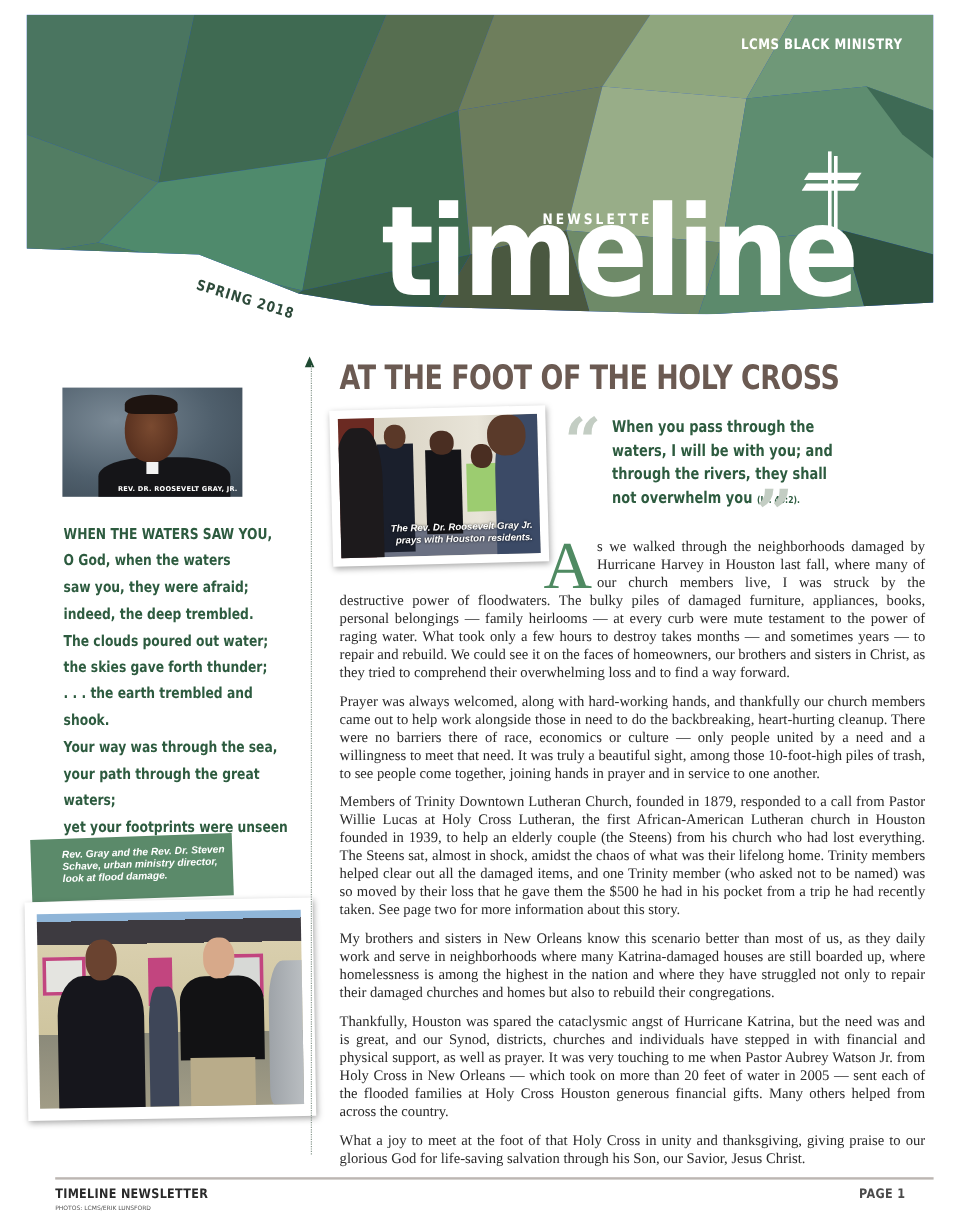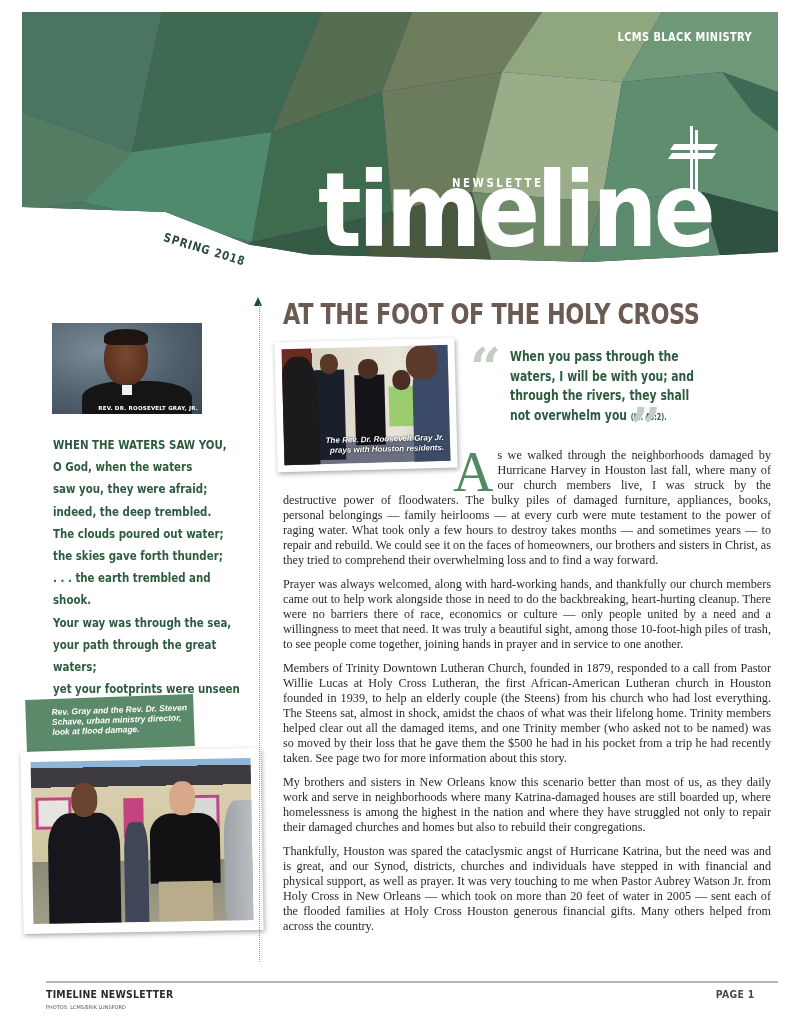--- a/index.html
+++ b/index.html
@@ -4,21 +4,21 @@
 <style>
   * { box-sizing: border-box; margin: 0; padding: 0; }
   html, body { width: 800px; height: 1023px; background: #ffffff; overflow: hidden; }
   body { position: relative; font-family: "Liberation Serif", serif; color: #2a2a2a; }
 
   
   .banner {
     position: absolute; left: 22px; top: 12px; width: 756px; height: 250px;
     overflow: hidden;
     clip-path: polygon(0 0, 100% 0, 100% 96%, 75% 100%, 38% 97%, 30% 93%, 19% 80%, 0 78%);
-    background: #4c1d95;
+    background: #1d4ed8;
   }
   .banner svg { position: absolute; left: 0; top: 0; width: 756px; height: 250px; }
   .brand {
     position: absolute; right: 26px; top: 18px;
     font-family: "DejaVu Sans", sans-serif; font-weight: bold; font-size: 12px;
     color: #ffffff; letter-spacing: 0.5px; transform: scaleX(0.82); transform-origin: right;
   }
   .newsletter-label {
     position: absolute; left: 452px; top: 176px;
     font-family: "DejaVu Sans", sans-serif; font-weight: bold; font-size: 12px;
@@ -308,18 +308,19 @@
 <div class="body-text">
   <p class="first-para">
     <span class="spacer-left"></span>
     <span class="dropcap">A</span>
     <span>s we walked through the neighborhoods damaged by Hurricane Harvey in Houston last fall, where many of our church members live, I was struck by the destructive power of floodwaters. The bulky piles of damaged furniture, appliances, books, personal belongings — family heirlooms — at every curb were mute testament to the power of raging water. What took only a few hours to destroy takes months — and sometimes years — to repair and rebuild. We could see it on the faces of homeowners, our brothers and sisters in Christ, as they tried to comprehend their overwhelming loss and to find a way forward.</span>
   </p>
   <p>Prayer was always welcomed, along with hard-working hands, and thankfully our church members came out to help work alongside those in need to do the backbreaking, heart-hurting cleanup. There were no barriers there of race, economics or culture — only people united by a need and a willingness to meet that need. It was truly a beautiful sight, among those 10-foot-high piles of trash, to see people come together, joining hands in prayer and in service to one another.</p>
   <p>Members of Trinity Downtown Lutheran Church, founded in 1879, responded to a call from Pastor Willie Lucas at Holy Cross Lutheran, the first African-American Lutheran church in Houston founded in 1939, to help an elderly couple (the Steens) from his church who had lost everything. The Steens sat, almost in shock, amidst the chaos of what was their lifelong home. Trinity members helped clear out all the damaged items, and one Trinity member (who asked not to be named) was so moved by their loss that he gave them the $500 he had in his pocket from a trip he had recently taken. See page two for more information about this story.</p>
   <p>My brothers and sisters in New Orleans know this scenario better than most of us, as they daily work and serve in neighborhoods where many Katrina-damaged houses are still boarded up, where homelessness is among the highest in the nation and where they have struggled not only to repair their damaged churches and homes but also to rebuild their congregations.</p>
   <p>Thankfully, Houston was spared the cataclysmic angst of Hurricane Katrina, but the need was and is great, and our Synod, districts, churches and individuals have stepped in with financial and physical support, as well as prayer. It was very touching to me when Pastor Aubrey Watson Jr. from Holy Cross in New Orleans — which took on more than 20 feet of water in 2005 — sent each of the flooded families at Holy Cross Houston generous financial gifts. Many others helped from across the country.</p>
+  <p>What a joy to meet at the foot of that Holy Cross in unity and thanksgiving, giving praise to our glorious God for life-saving salvation through his Son, our Savior, Jesus Christ.</p>
 </div>
 
 <div class="footer-rule"></div>
 <div class="footer-title">TIMELINE NEWSLETTER</div>
 <div class="footer-credit">PHOTOS: LCMS/ERIK LUNSFORD</div>
 <div class="footer-page">PAGE 1</div>
 
 </body></html>

